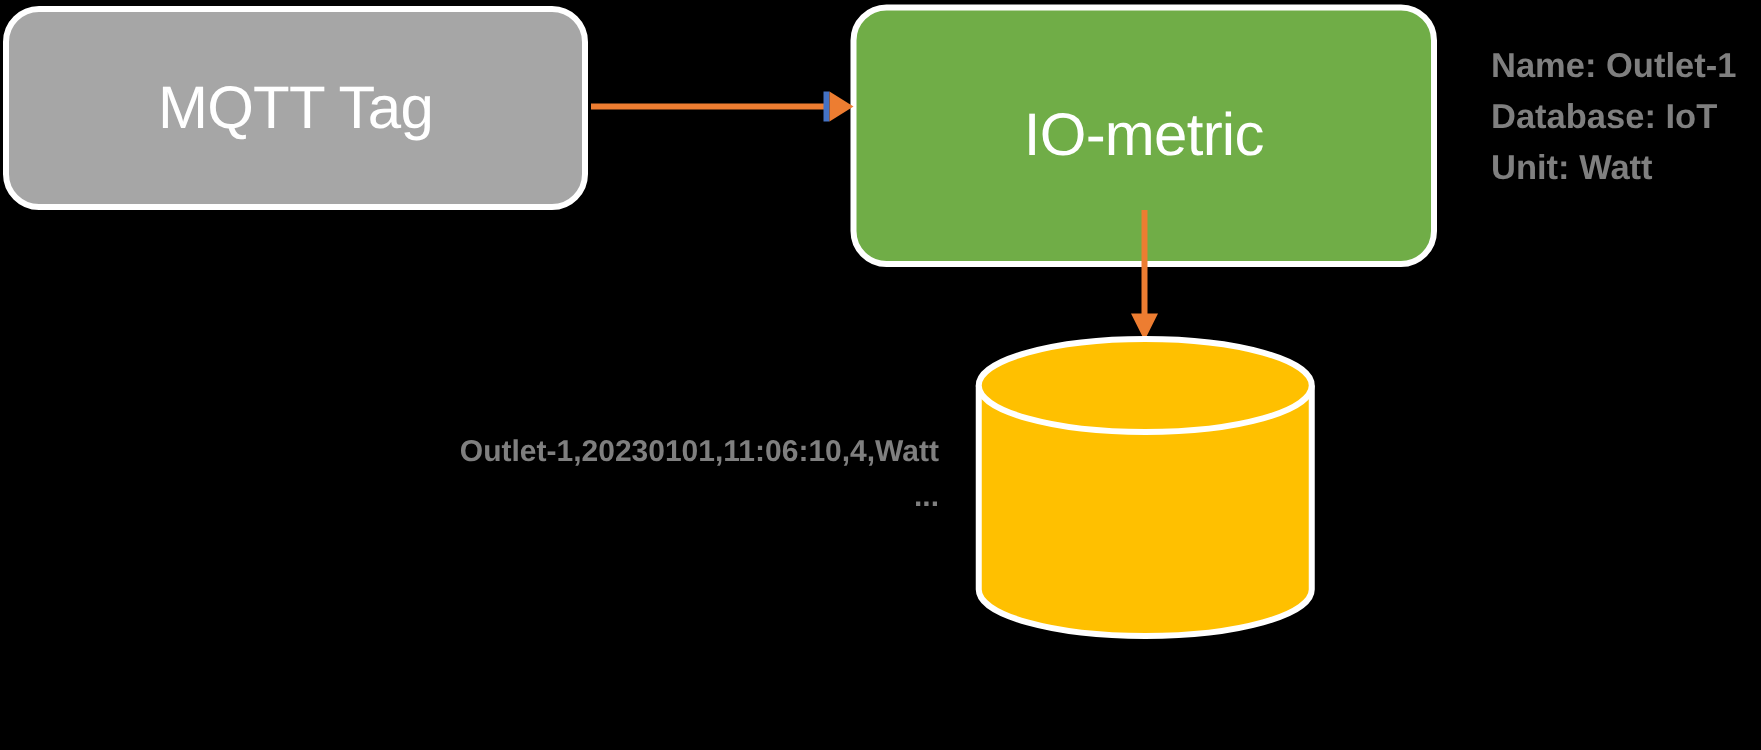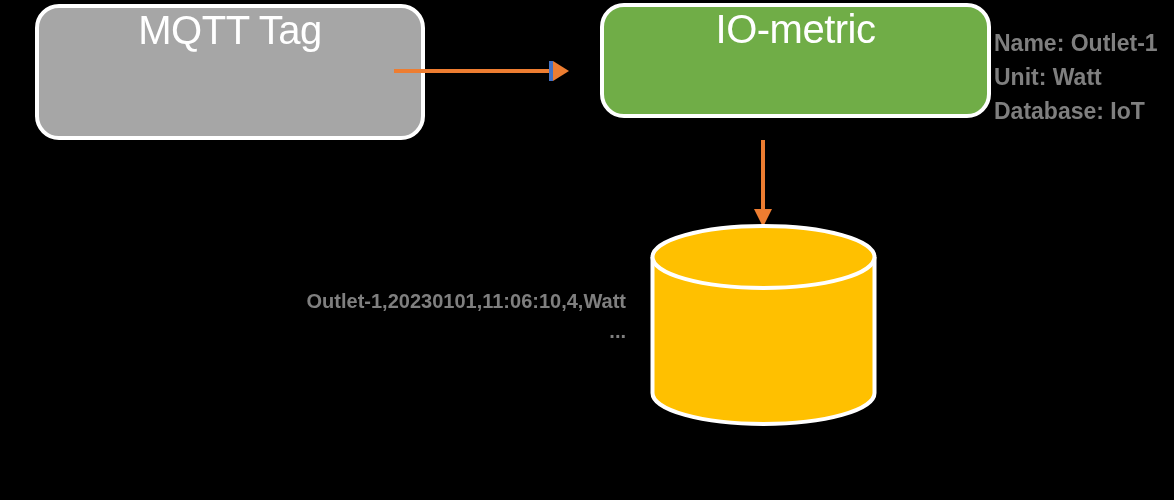--- a/index.html
+++ b/index.html
@@ -14,38 +14,38 @@
     background: #000000;
     overflow: hidden;
     font-family: "Liberation Sans", sans-serif;
   }
   .node {
     position: absolute;
     box-sizing: border-box;
     border: 4px solid #ffffff;
     border-radius: 24px;
     display: flex;
+    align-items: center;
     justify-content: center;
     color: #ffffff;
     font-size: 40px;
     letter-spacing: -0.5px;
-    margin-left: 33px;
   }
   .node-gray {
     left: 2px;
     top: 4px;
     width: 390px;
     height: 136px;
     background: #a6a6a6;
   }
   .node-green {
     left: 567px;
     top: 3px;
     width: 391px;
-    height: 115px;
+    height: 175px;
     background: #70ad47;
   }
   .props {
     position: absolute;
     left: 994px;
     top: 26px;
     color: #7f7f7f;
     font-size: 23px;
     font-weight: bold;
     line-height: 34px;
@@ -94,22 +94,22 @@
   <div class="node node-gray">
     <span>MQTT Tag</span>
   </div>
 
   <div class="node node-green">
     <span>IO-metric</span>
   </div>
 
   <div class="props">
     <div>Name: Outlet-1</div>
+    <div>Database: IoT</div>
     <div>Unit: Watt</div>
-    <div>Database: IoT</div>
   </div>
 
   <div class="records">
     <div>Outlet-1,20230101,11:06:10,4,Watt</div>
     <div>...</div>
   </div>
 
   <svg class="shapes" viewBox="0 0 1174 500" xmlns="http://www.w3.org/2000/svg">
 
     <g>

